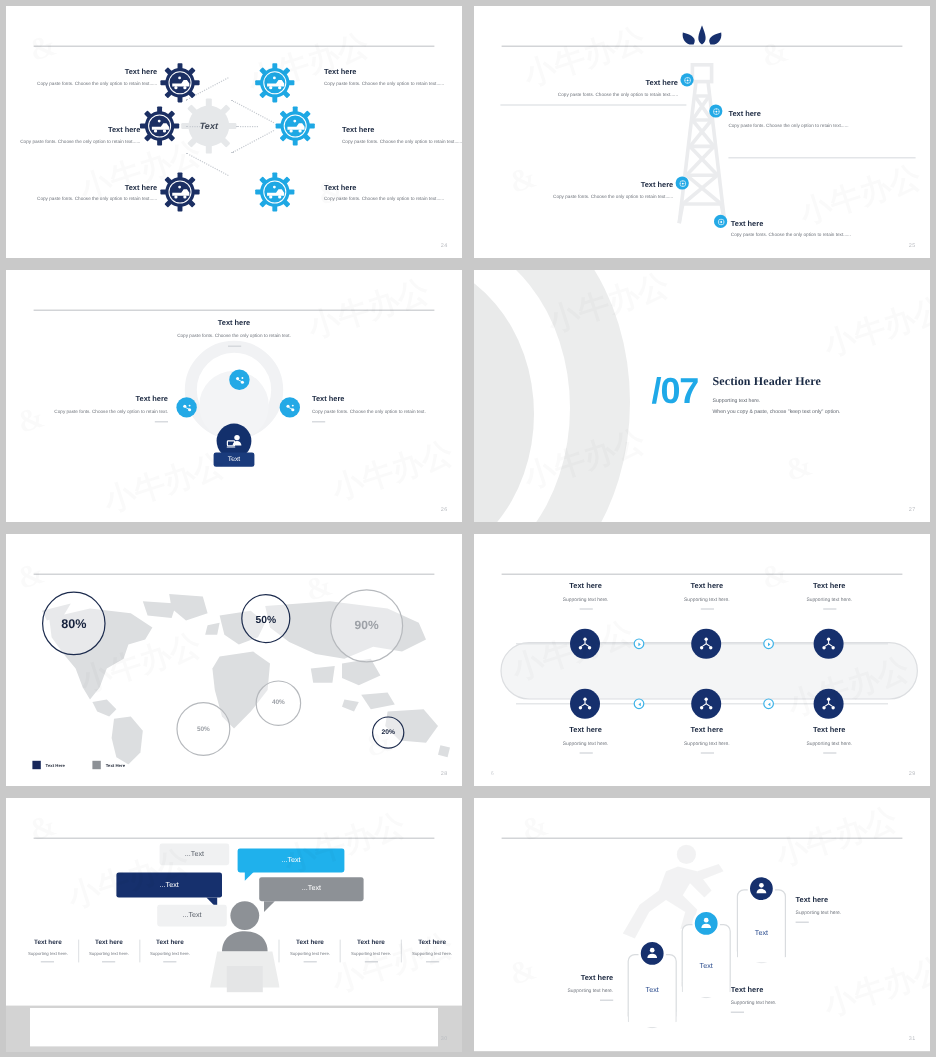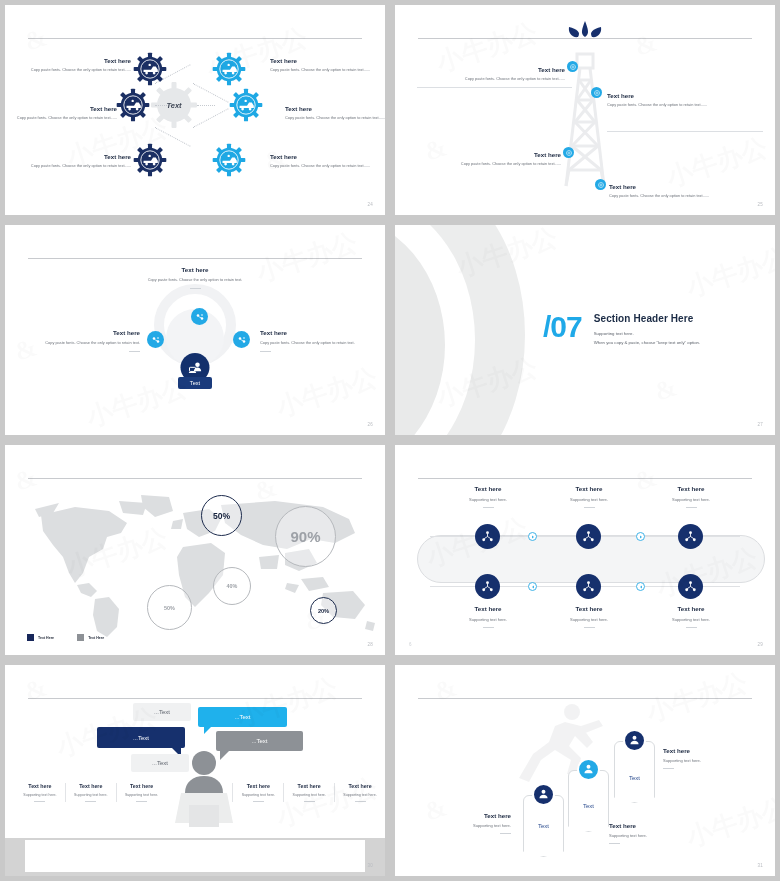--- a/index.html
+++ b/index.html
@@ -125,21 +125,21 @@
   .s4-arc2 {
     position:absolute; left:-150px; top:-30px; width: 230px; height: 290px;
     border-radius: 50%; background: #ffffff;
   }
   .s4-arc3 {
     position:absolute; left:-170px; top:-10px; width: 220px; height: 260px;
     border-radius: 50%; background: #e9eaea;
   }
   .s4-content { position:absolute; left: 148px; top: 88px; display:flex; gap: 12px; align-items:flex-start;}
   .s4-num { font-size: 30px; font-weight: bold; color:#1fa9e8; font-family:"Liberation Sans", sans-serif; line-height: .9; letter-spacing:-1px;}
-  .s4-head { font-size: 10px; font-weight: bold; color:#1b2b45; letter-spacing:.1px;}
+  .s4-head { font-size: 10px; font-weight: bold; color:#1b2b45; letter-spacing:.1px;font-family:Liberation Serif, serif;}
   .s4-sub { font-size: 4.3px; color:#5d636c; margin-top: 6px; line-height: 1.9;}
 
   
   .map-svg { position:absolute; left: 18px; top: 42px; opacity: 1; }
   .bubble {
     position:absolute; border-radius:50%; display:flex; align-items:center; justify-content:center;
     font-weight:bold; background: rgba(255,255,255,0.35);
   }
   .bub-dark { border: 1.4px solid #1c2b4d; color:#16223d; }
   .bub-gray { border: 1px solid #b6b9bd; color:#9da1a7; }
@@ -620,24 +620,27 @@
           <path d="M236 70 L256 68 L254 82 L238 82 Z"></path>
 
           <path d="M278 92 L300 90 L306 100 L286 104 Z"></path>
           <path d="M264 96 L276 98 L272 106 L262 102 Z"></path>
 
           <path d="M300 106 L330 104 L342 118 L332 132 L310 130 L298 118 Z"></path>
           <path d="M344 134 L352 136 L350 144 L342 142 Z"></path>
         </g>
       </svg>
 
+      <div class="bubble bub-dark" style="left:30px;top:48px;width:53px;height:53px;font-size:10.5px;">
+        <span>80%</span>
+      </div>
       <div class="bubble bub-dark" style="left:196px;top:50px;width:41px;height:41px;font-size:8.6px;">
         <span>50%</span>
       </div>
-      <div class="bubble bub-gray" style="left:270px;top:61px;width:61px;height:61px;font-size:15px;">
+      <div class="bubble bub-gray" style="left:270px;top:46px;width:61px;height:61px;font-size:10px;">
         <span>90%</span>
       </div>
       <div class="bubble bub-gray" style="left:142px;top:140px;width:45px;height:45px;font-size:5.4px;">
         <span>50%</span>
       </div>
       <div class="bubble bub-gray" style="left:208px;top:122px;width:38px;height:38px;font-size:5.4px;">
         <span>40%</span>
       </div>
       <div class="bubble bub-dark" style="left:305px;top:152px;width:27px;height:27px;font-size:5.6px;">
         <span>20%</span>

